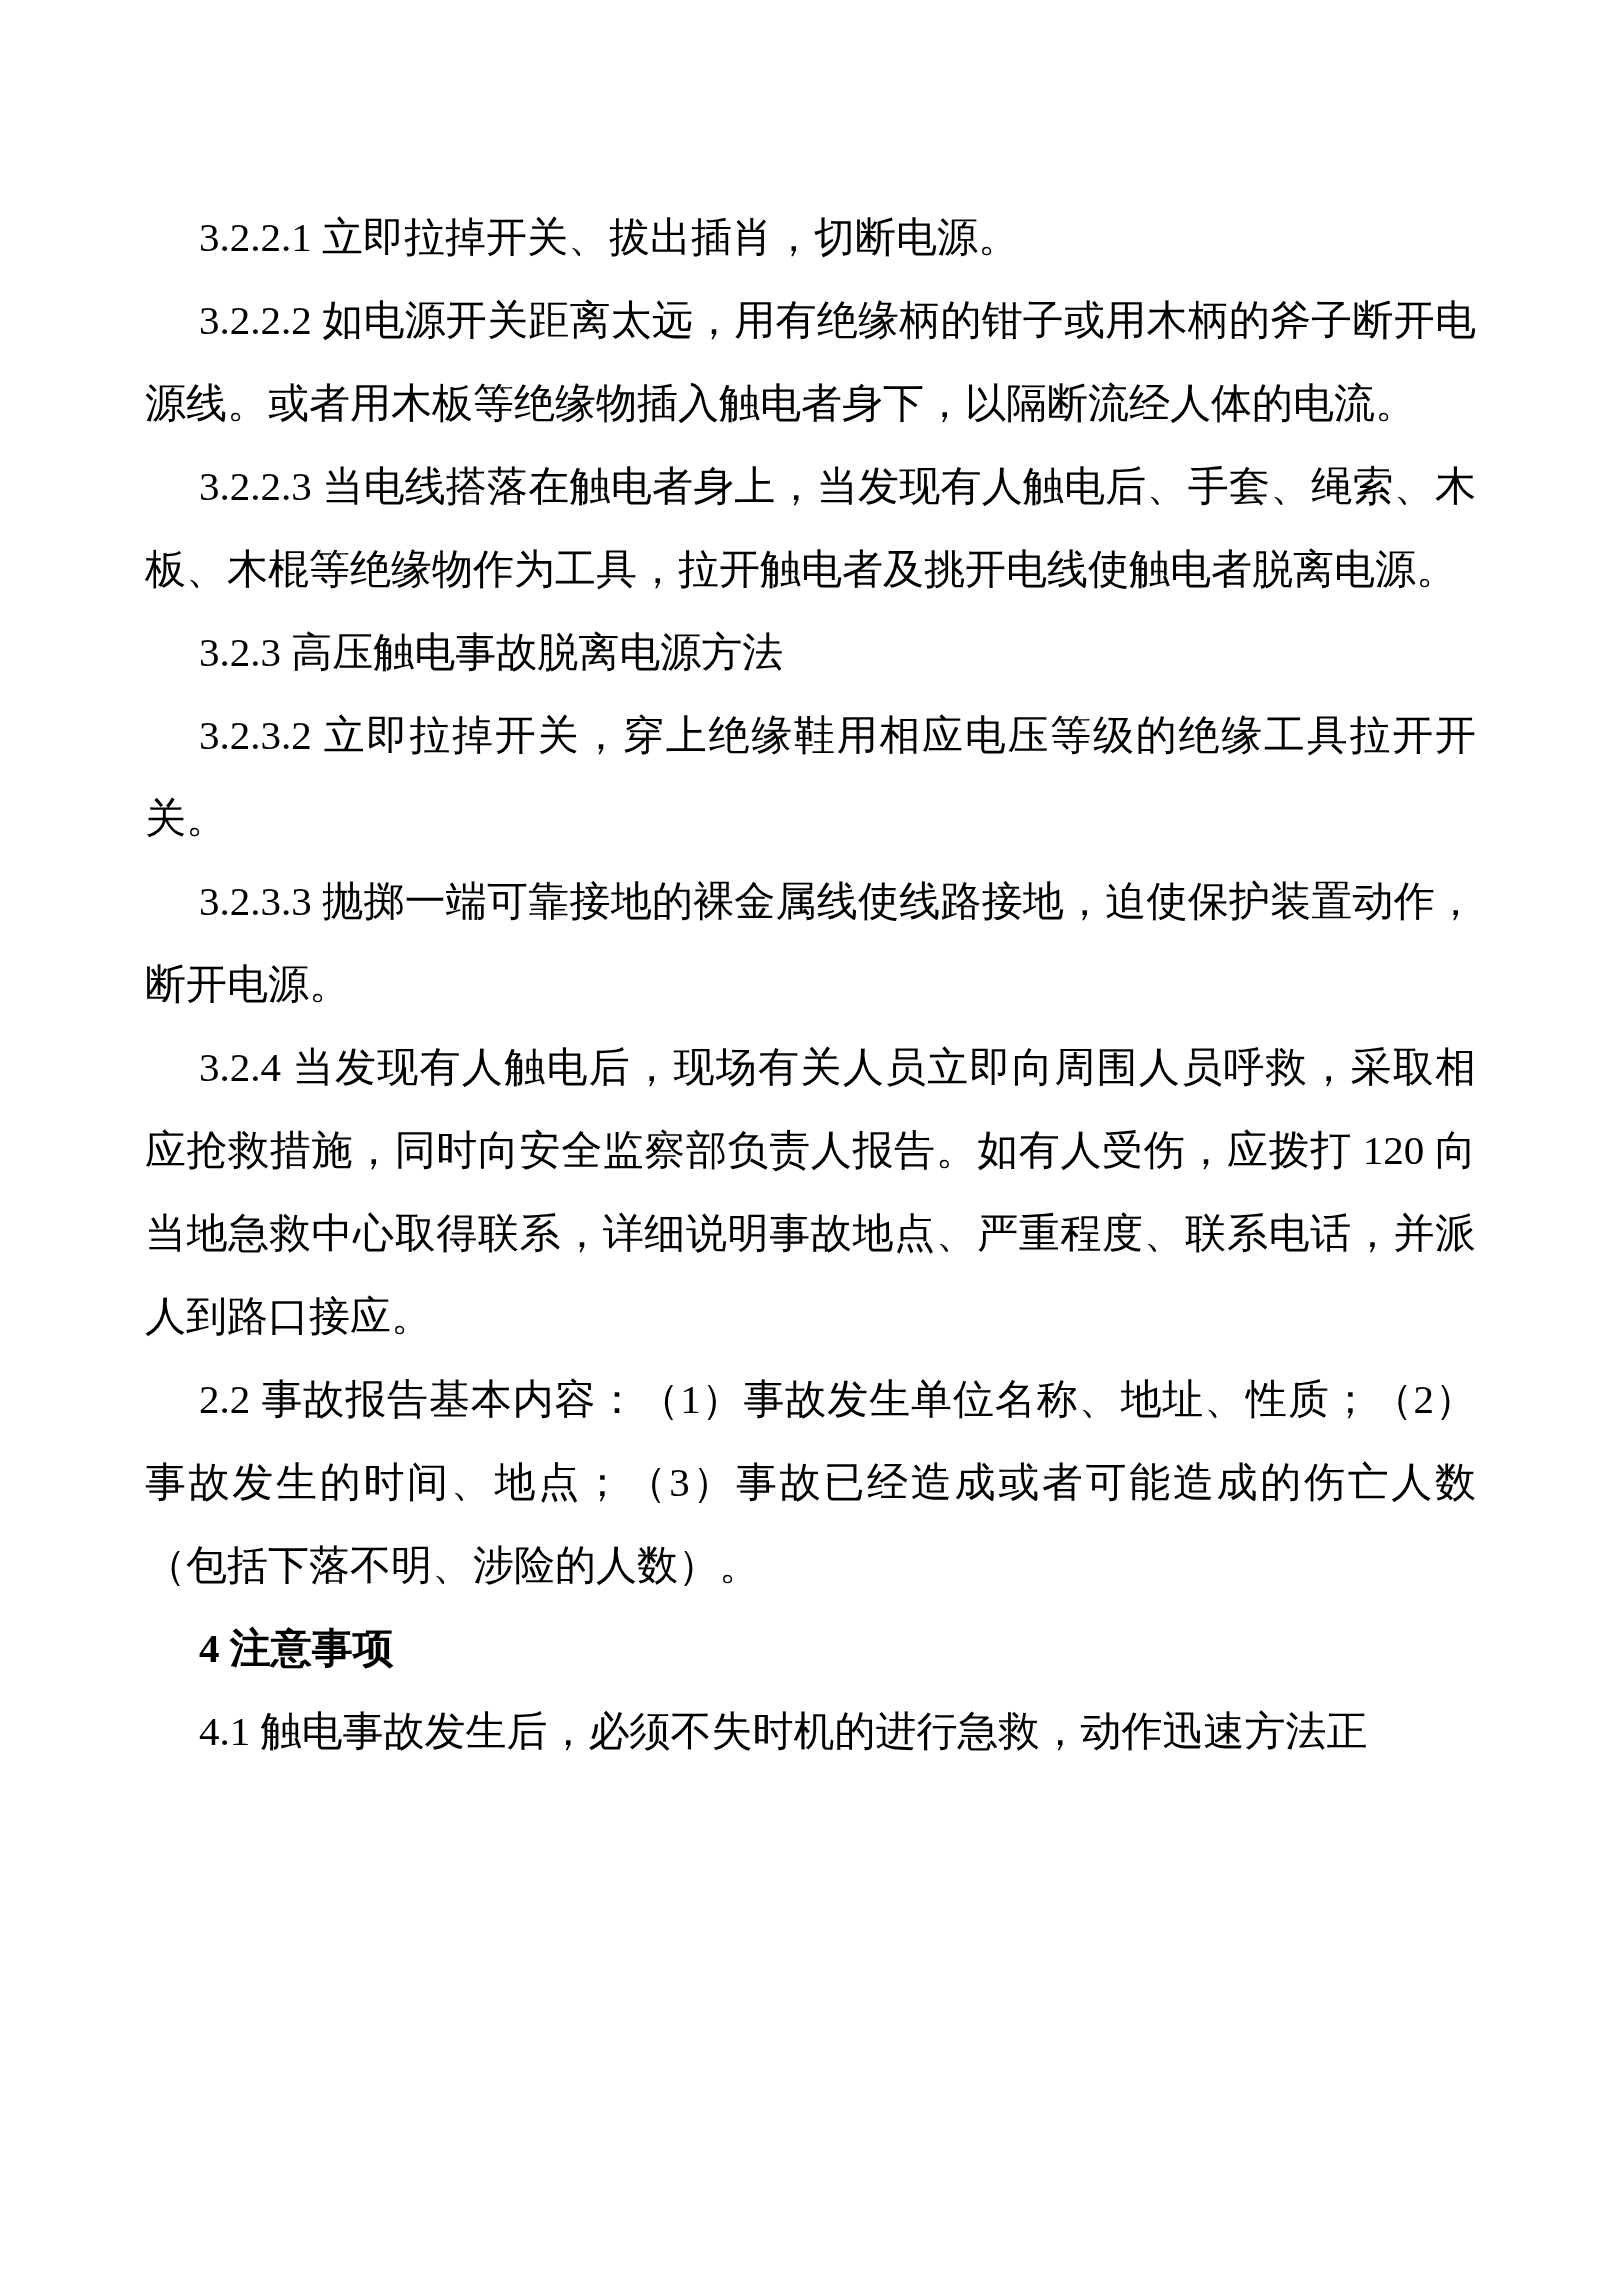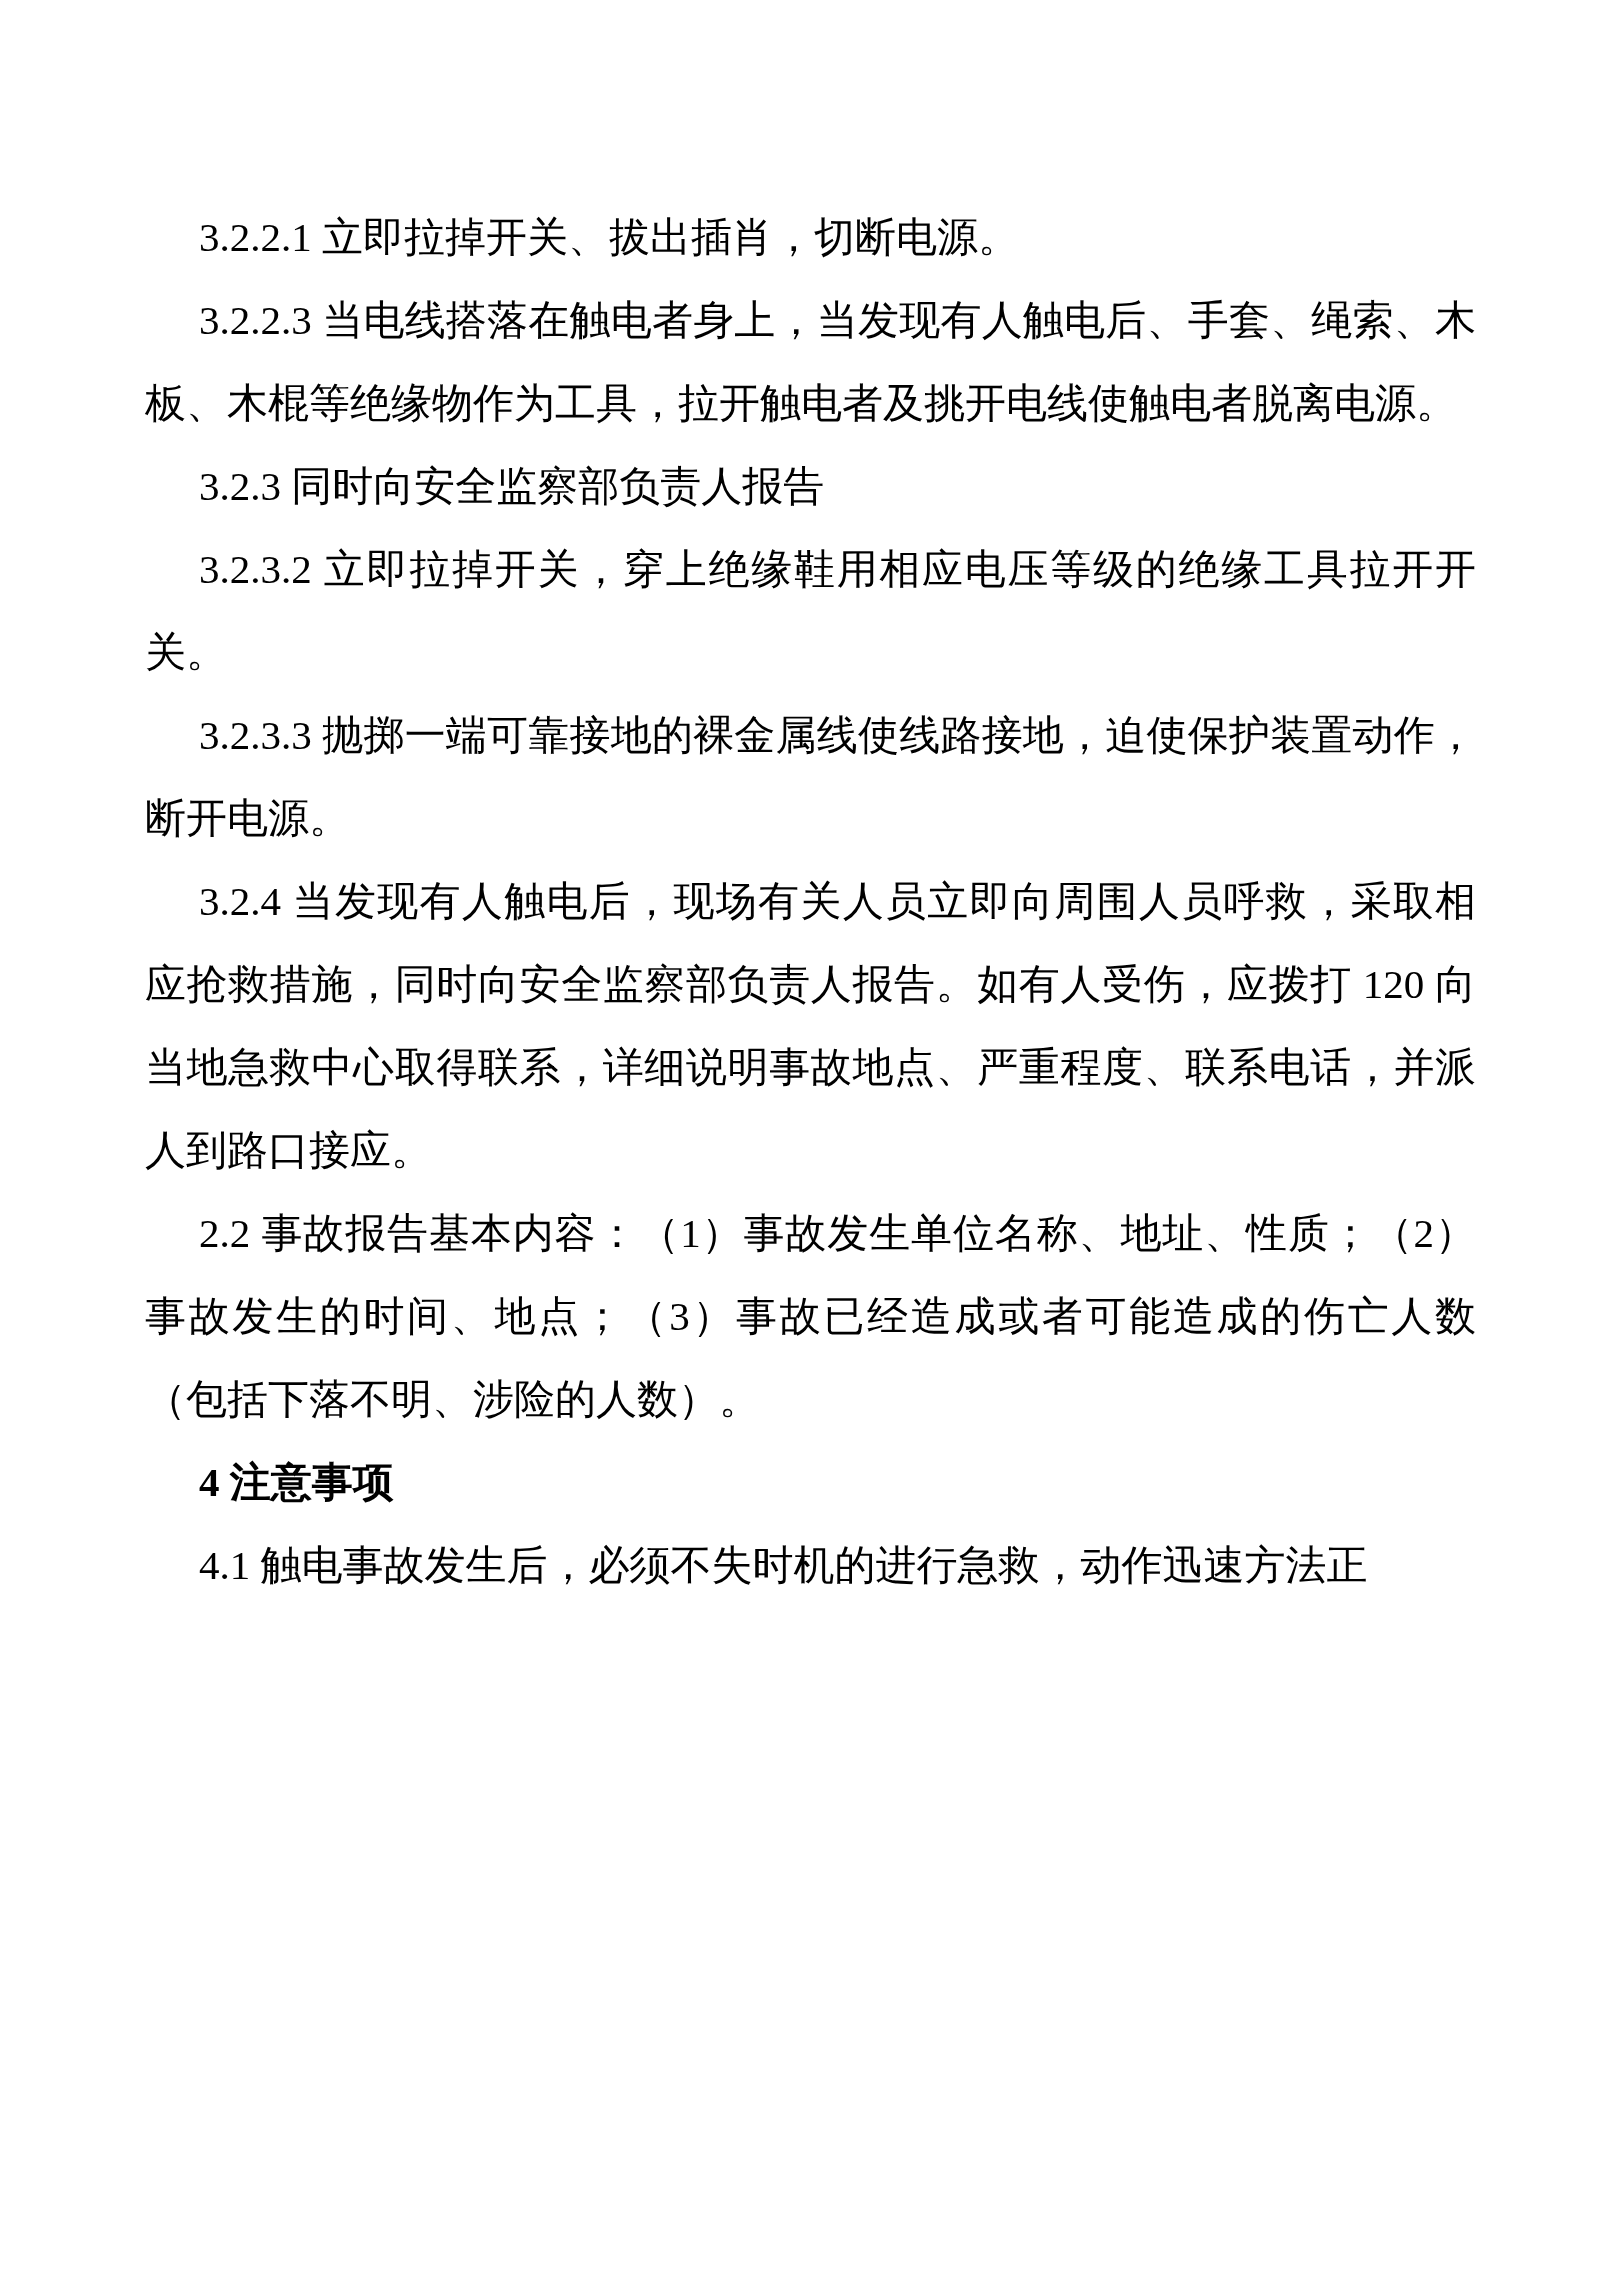--- a/index.html
+++ b/index.html
@@ -47,22 +47,23 @@
     line-height: 41px;
     color: #000000;
   }
 </style>
 </head>
 <body>
 
 <div class="page">
   <div class="doc-body">
       <p class="para indent">3.2.2.1 立即拉掉开关、拔出插肖，切断电源。</p>
+      <p class="para indent">3.2.2.2 如电源开关距离太远，用有绝缘柄的钳子或用木柄的斧子断开电源线。或者用木板等绝缘物插入触电者身下，以隔断流经人体的电流。</p>
       <p class="para indent">3.2.2.3 当电线搭落在触电者身上，当发现有人触电后、手套、绳索、木板、木棍等绝缘物作为工具，拉开触电者及挑开电线使触电者脱离电源。</p>
-      <p class="para indent">3.2.3 同时向安全监察部负责人报告</p>
+      <p class="para indent">3.2.3 高压触电事故脱离电源方法</p>
       <p class="para indent">3.2.3.2 立即拉掉开关，穿上绝缘鞋用相应电压等级的绝缘工具拉开开关。</p>
       <p class="para indent">3.2.3.3 抛掷一端可靠接地的裸金属线使线路接地，迫使保护装置动作，断开电源。</p>
       <p class="para indent">3.2.4 当发现有人触电后，现场有关人员立即向周围人员呼救，采取相应抢救措施，同时向安全监察部负责人报告。如有人受伤，应拨打 120 向当地急救中心取得联系，详细说明事故地点、严重程度、联系电话，并派人到路口接应。</p>
       <p class="para indent">2.2 事故报告基本内容：（1）事故发生单位名称、地址、性质；（2）事故发生的时间、地点；（3）事故已经造成或者可能造成的伤亡人数（包括下落不明、涉险的人数）。</p>
       <p class="para indent bold">4 注意事项</p>
       <p class="para indent">4.1 触电事故发生后，必须不失时机的进行急救，动作迅速方法正</p>
     </div>
   <div class="page-number">50</div>
 </div>
 

